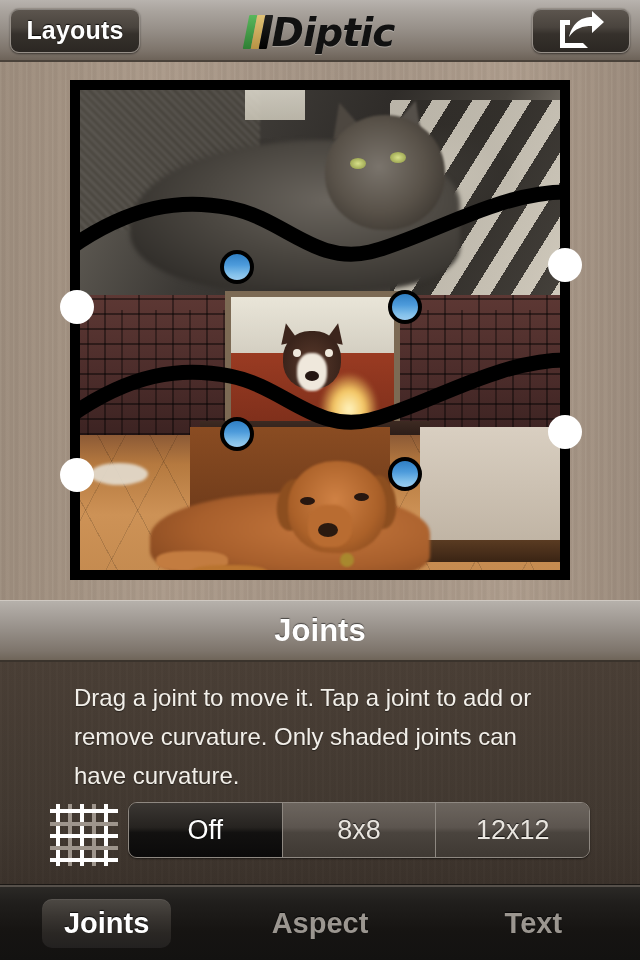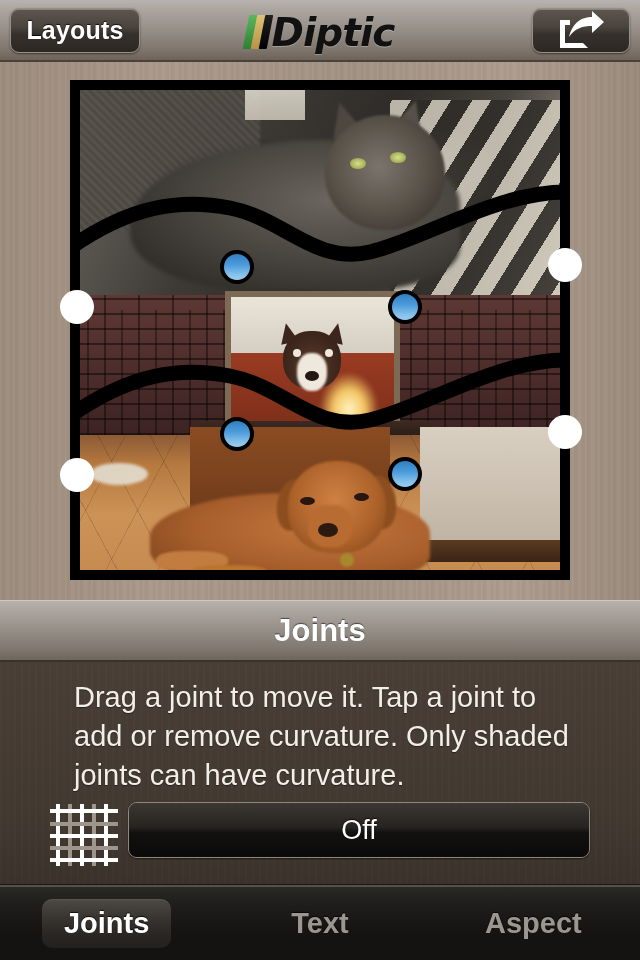--- a/index.html
+++ b/index.html
@@ -273,21 +273,21 @@
   .panel-body {
     position:absolute; left:0; top:662px; width:640px; height:223px;
     background:
       repeating-linear-gradient(90deg, rgba(255,255,255,.012) 0 2px, rgba(0,0,0,.012) 2px 7px),
       linear-gradient(#4a3f36,#423931 70%,#3b322b);
     border-bottom:1px solid #1b1815;
     z-index:20;
   }
   .instructions {
     position:absolute; left:74px; top:16px; width:500px;
-    color:#f2efe9; font-size:29px; line-height:39px;
+    color:#f2efe9; font-size:24px; line-height:39px;
     text-shadow:0 1px 1px rgba(0,0,0,.45);
   }
 
   
   .grid-icon {
     position:absolute; left:50px; top:142px; width:68px; height:62px;
   }
   .grid-icon i.v, .grid-icon i.h { position:absolute; background:#fff; }
   .grid-icon i.v { width:4px; height:62px; }
   .grid-icon i.h { height:4px; width:68px; }
@@ -454,28 +454,30 @@
       <i class="v" style="left:54px; top:0;"></i>
       <i class="h" style="left:0; top:5px;"></i>
       <i class="h g" style="left:0; top:18px;"></i>
       <i class="h" style="left:0; top:30px;"></i>
       <i class="h g" style="left:0; top:42px;"></i>
       <i class="h" style="left:0; top:54px;"></i>
     </div>
 
     <div class="segmented">
       <div class="seg active">Off</div>
+      <div class="seg">8x8</div>
+      <div class="seg">12x12</div>
     </div>
   </div>
 
   <div class="tabbar">
     <div class="tab active">
       <div class="tab-inner">Joints</div>
     </div>
     <div class="tab">
+      <div class="tab-inner">Aspect</div>
+    </div>
+    <div class="tab">
       <div class="tab-inner">Text</div>
     </div>
-    <div class="tab">
-      <div class="tab-inner">Aspect</div>
-    </div>
   </div>
 
 </div>
 
 </body></html>

